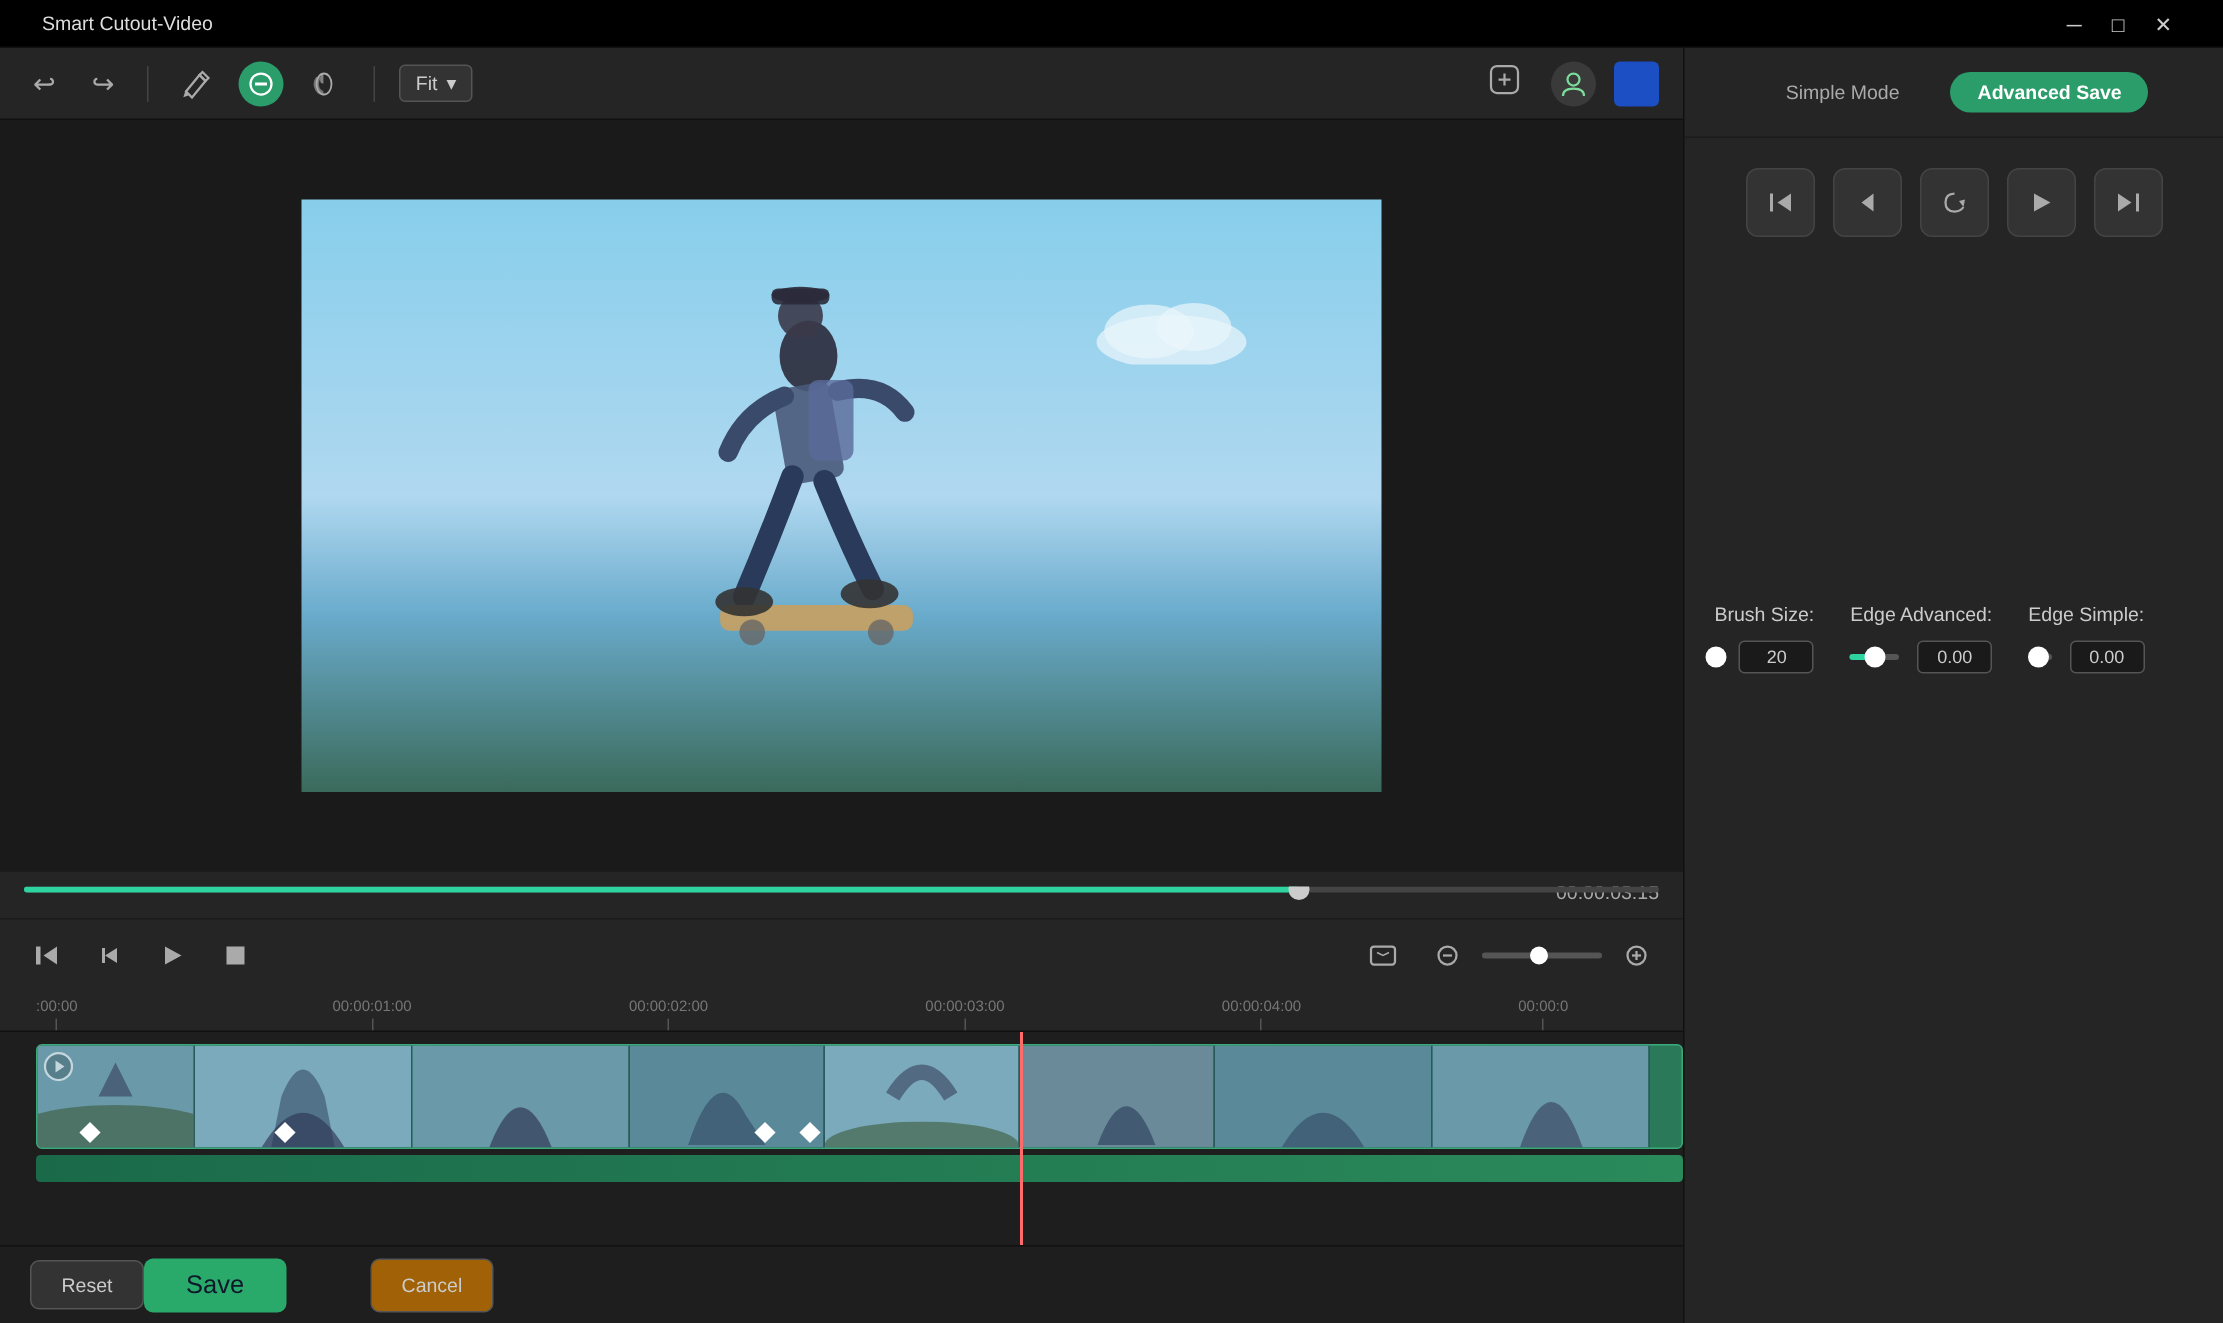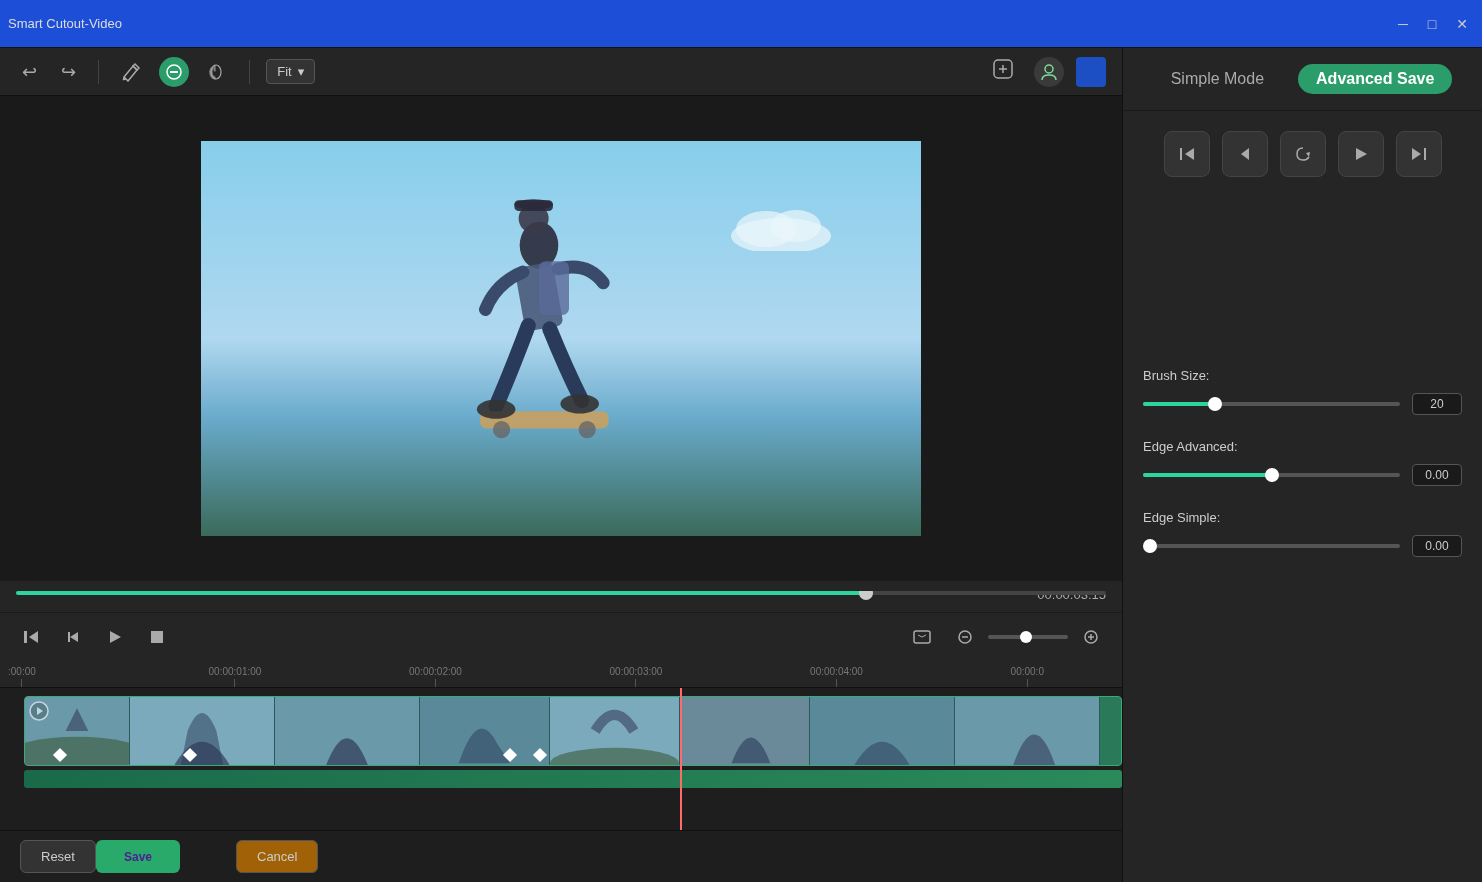--- a/index.html
+++ b/index.html
@@ -10,25 +10,25 @@
       font-size: 13px;
       width: 1482px;
       height: 882px;
       overflow: hidden;
       display: flex;
       flex-direction: column;
     }
 
     
     .title-bar {
-      background: #1d4ed8;
-      height: 48px;
-      display: flex;
-      align-items: center;
-      padding: 0 8px;
+      background: #000000;
+      height: 32px;
+      display: flex;
+      align-items: center;
+      padding: 0 28px;
       justify-content: space-between;
       flex-shrink: 0;
       border-bottom: 1px solid #111;
     }
     .title-bar-left {
       display: flex;
       align-items: center;
       gap: 8px;
       font-size: 13px;
       color: #ddd;
@@ -254,21 +254,21 @@
     .timeline-area {
       background: #1e1e1e;
       flex-shrink: 0;
       height: 170px;
     }
     .timeline-ruler {
       height: 28px;
       background: #252525;
       display: flex;
       align-items: center;
-      padding: 0 0 0 8px;
+      padding: 0 0 0 24px;
       position: relative;
       overflow: hidden;
       border-bottom: 1px solid #111;
     }
     .ruler-marks {
       display: flex;
       width: 100%;
       height: 100%;
       align-items: flex-end;
       position: relative;
@@ -359,21 +359,21 @@
       align-items: center;
       justify-content: center;
       gap: 16px;
       padding: 16px 16px;
       border-bottom: 1px solid #1a1a1a;
     }
     .mode-tab {
       padding: 6px 18px;
       border-radius: 20px;
       cursor: pointer;
-      font-size: 16px;
+      font-size: 13px;
       color: #aaa;
     }
     .mode-tab.active {
       background: #2a9d6a;
       color: #fff;
       font-weight: bold;
     }
 
     .nav-controls {
       display: flex;
@@ -392,21 +392,21 @@
       display: flex;
       align-items: center;
       justify-content: center;
       cursor: pointer;
       font-size: 18px;
     }
 
     .panel-controls {
       padding: 16px 20px;
       display: flex;
-      flex-direction: column;
+      flex-direction: row;
       gap: 24px;
     }
 
     .control-row {
       display: flex;
       flex-direction: column;
       gap: 10px;
     }
     .control-label {
       color: #ccc;
@@ -470,26 +470,26 @@
       cursor: pointer;
       font-size: 13px;
     }
     .bottom-right {
       display: flex;
       gap: 12px;
     }
     .save-btn {
       background: #2aaa6a;
       border: none;
-      color: #4c1d95;
+      color: #0f172a;
       padding: 8px 28px;
       border-radius: 6px;
       cursor: pointer;
-      font-size: 12px;
-      font-weight: bold;
+      font-size: 17px;
+      font-weight: normal;
     }
     .cancel-btn {
       background: #a16207;
       border: 1px solid #555;
       color: #ccc;
       padding: 8px 20px;
       border-radius: 6px;
       cursor: pointer;
       font-size: 13px;
       margin-left: 44px;

